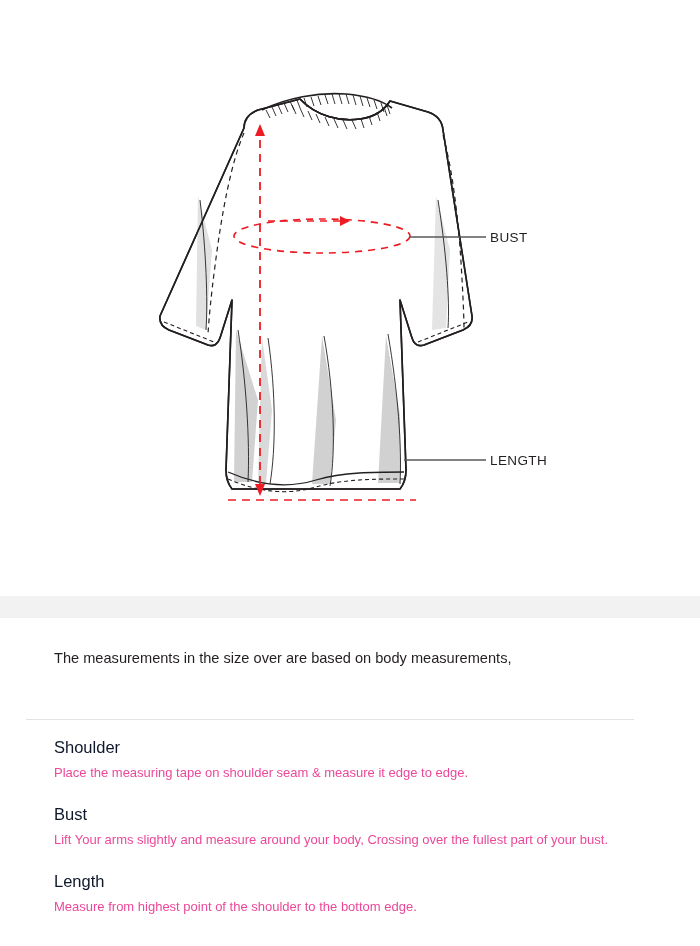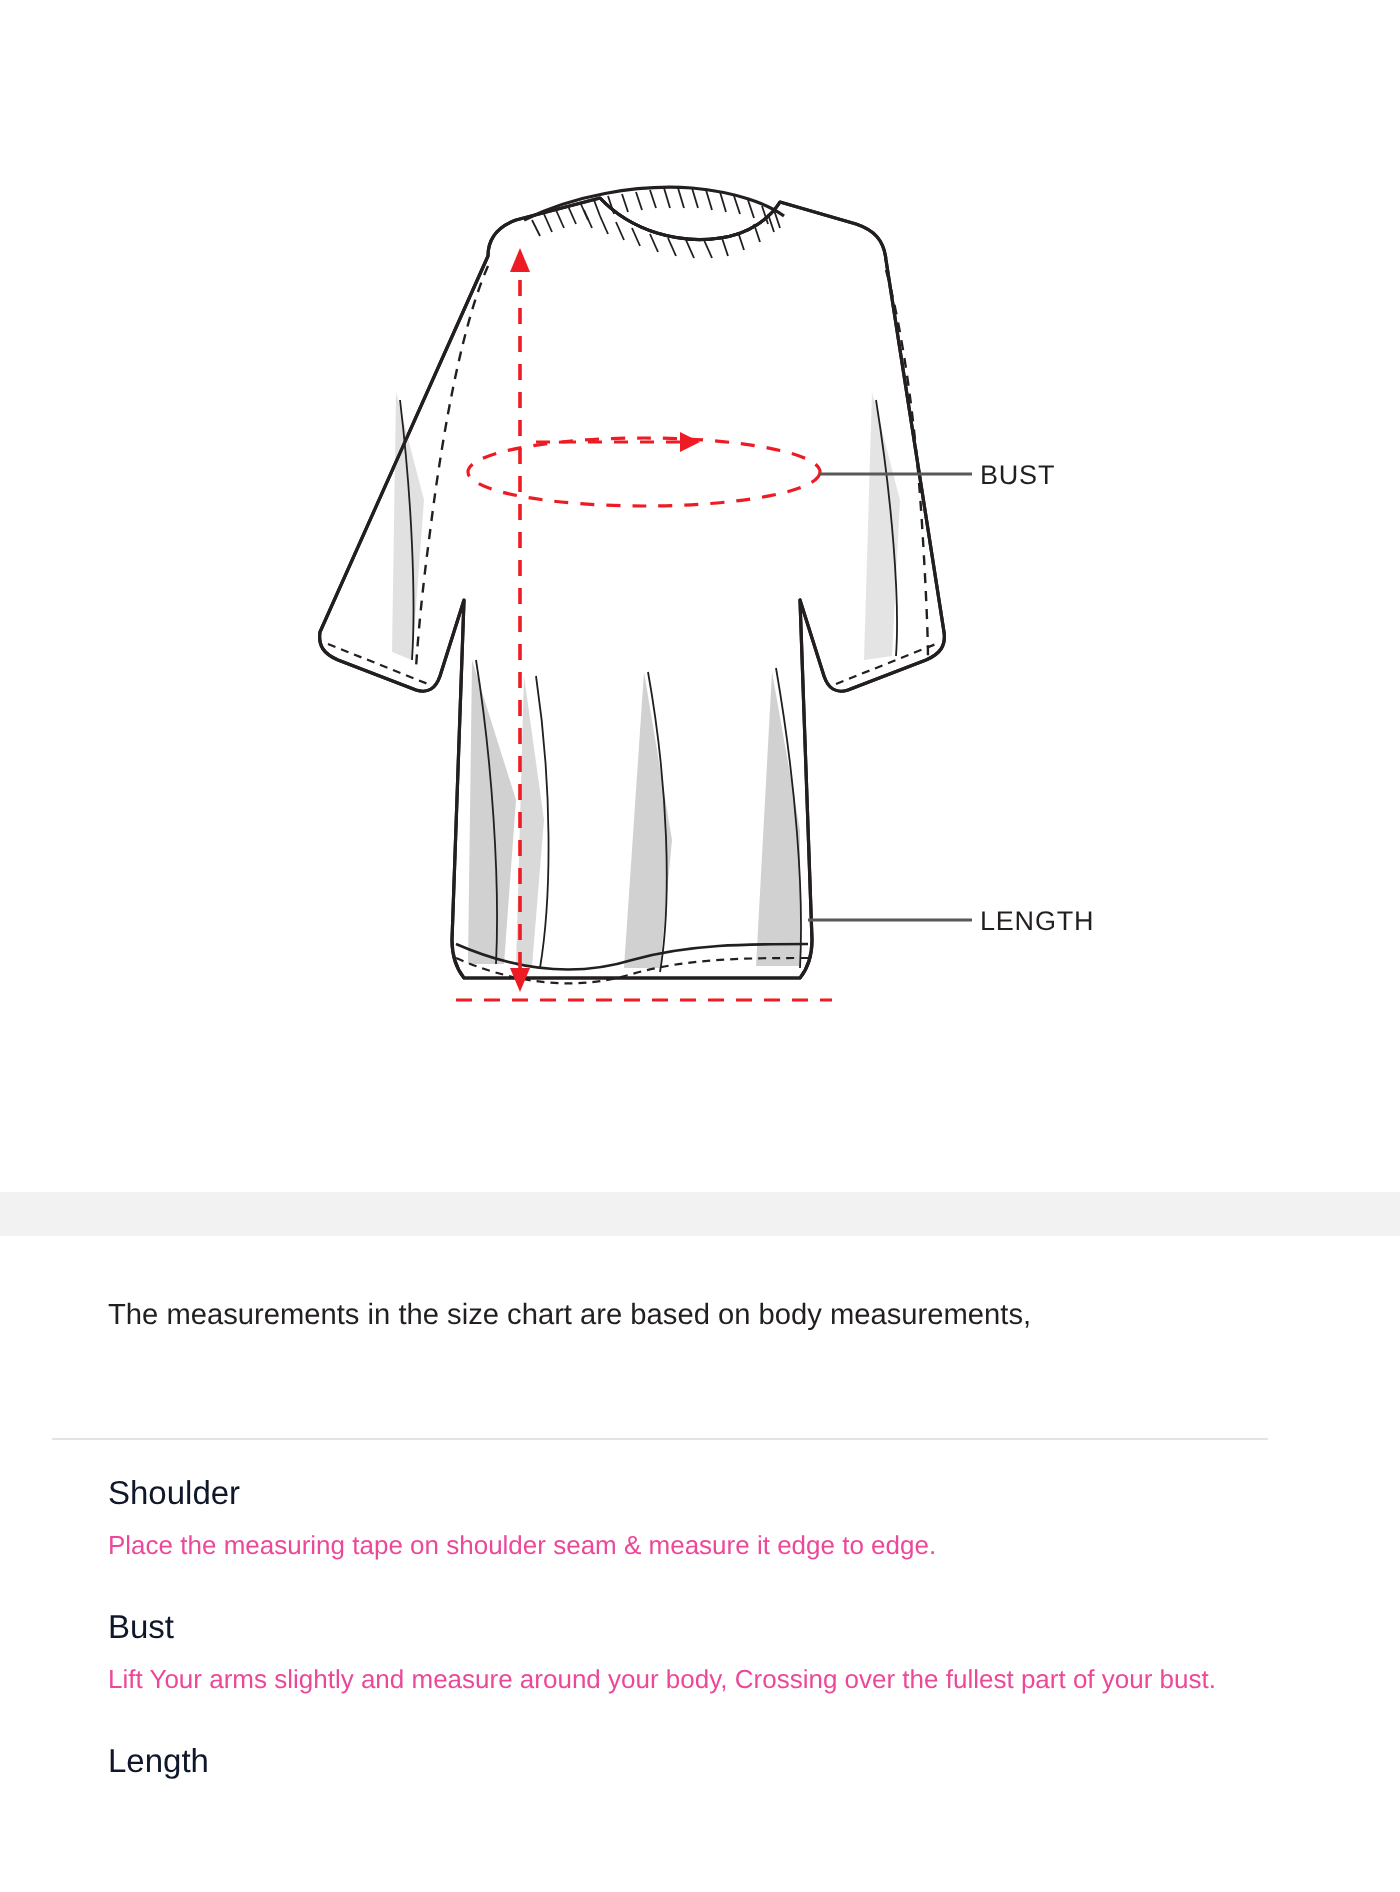--- a/index.html
+++ b/index.html
@@ -231,33 +231,34 @@
 
       <line x1="404" y1="460" x2="486" y2="460" stroke="#58595b" stroke-width="1.4"></line>
       <text class="label-length" x="490" y="465">LENGTH</text>
     </svg>
   </div>
 
   <div class="band"></div>
 
   <div class="text-section">
     <div class="intro">
-      <span>The measurements in the size chart are based on body measurements,</span>
+      <span>The measurements in the size over are based on body measurements,</span>
     </div>
 
     <div class="hr"></div>
 
     <div class="entries">
       <div class="entry">
         <div class="entry-title">Shoulder</div>
         <div class="entry-desc">Place the measuring tape on shoulder seam &amp; measure it edge to edge.</div>
       </div>
       <div class="entry">
         <div class="entry-title">Bust</div>
         <div class="entry-desc">Lift Your arms slightly and measure around your body, Crossing over the fullest part of your bust.</div>
       </div>
       <div class="entry">
         <div class="entry-title">Length</div>
+        <div class="entry-desc">Measure from highest point of the shoulder to the bottom edge.</div>
       </div>
     </div>
   </div>
 
 </div>
 
 </body></html>

